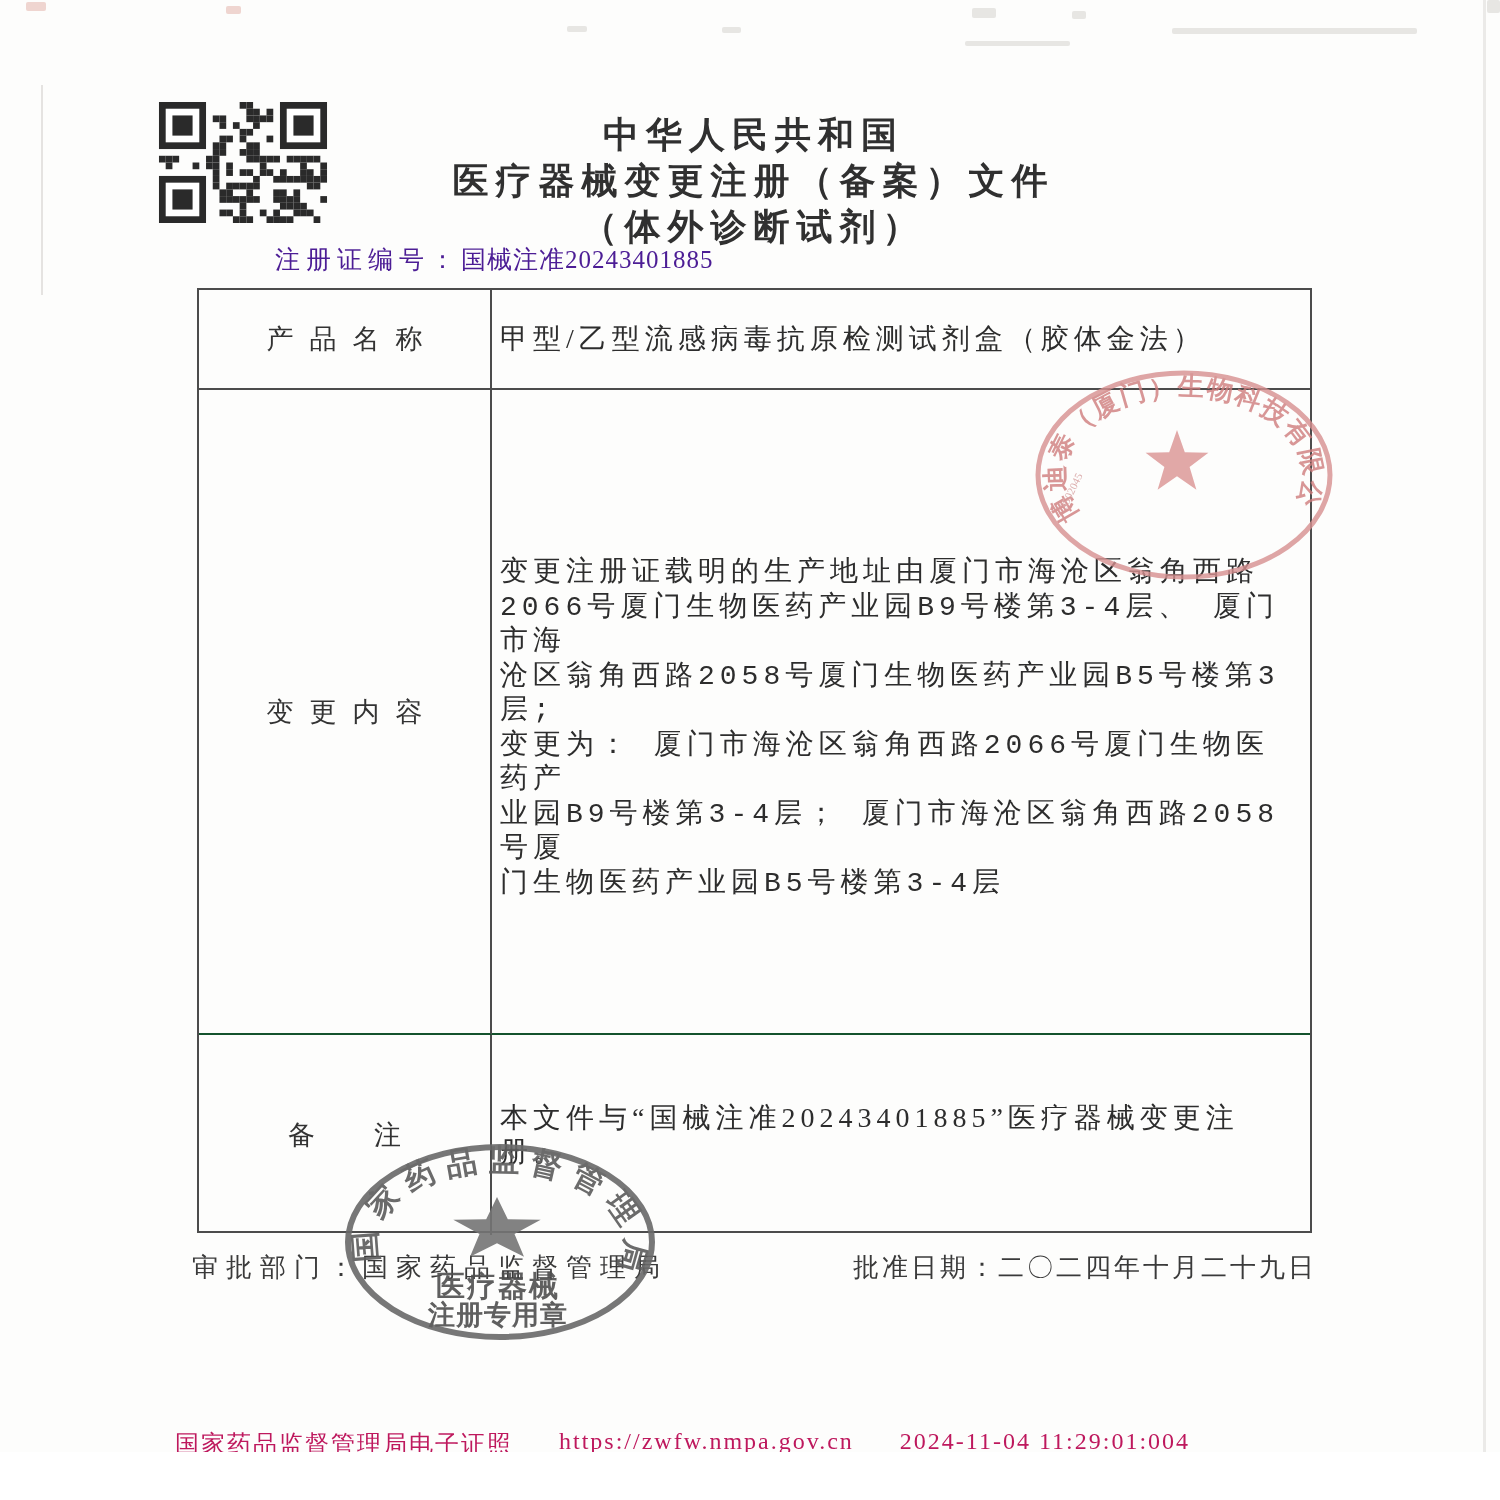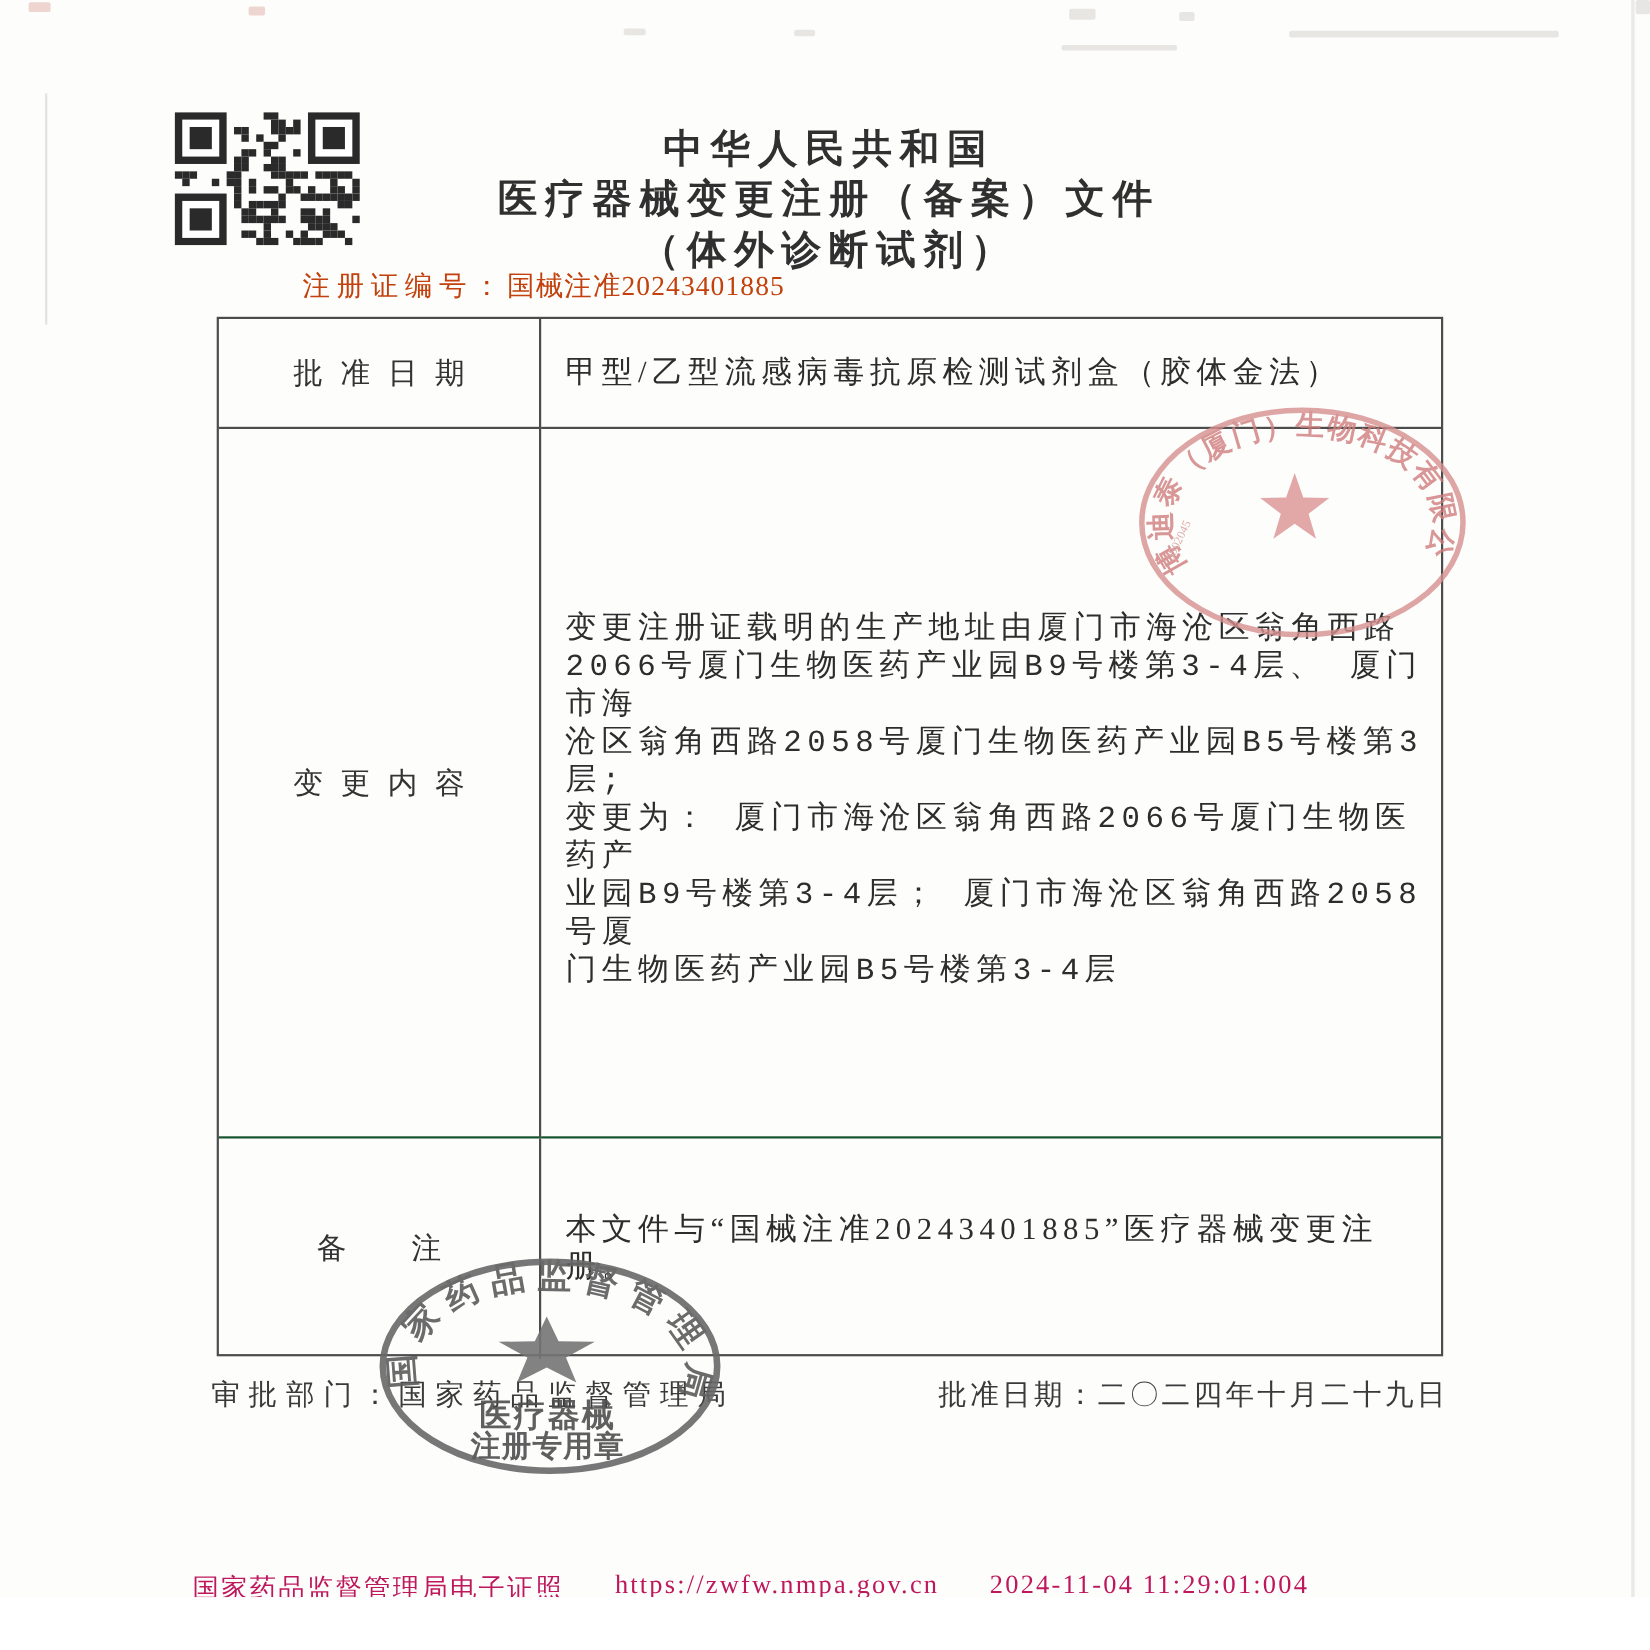--- a/index.html
+++ b/index.html
@@ -19,39 +19,39 @@
   .qr{position:absolute; left:158px; top:102px; width:170px; height:121px;}
   .qr svg{width:100%; height:100%; display:block;}
   
   .title-block{
     position:absolute; left:0; top:112px; width:1500px;
     text-align:center; font-weight:bold; font-size:36px;
     letter-spacing:7px; line-height:46px; color:#303030;
     padding-left:7px; box-sizing:border-box;
   }
   .regline{
-    position:absolute; left:275px; top:243px; font-size:25px; color:#c2410c;
+    position:absolute; left:275px; top:243px; font-size:25px; color:#4c1d95;
     white-space:nowrap;
   }
   .regline .lbl{letter-spacing:6px;}
   .regline .num{letter-spacing:1px;}
   
   .doc-table{
     position:absolute; left:197px; top:288px; width:1115px; height:945px;
     display:grid; grid-template-columns:293px 1fr; grid-template-rows:100px 645px 200px;
     border:2px solid #4c4c4c; box-sizing:border-box;
   }
   .cell{box-sizing:border-box; display:flex; align-items:center;}
   .cell.lab{
     justify-content:center; font-size:27px; letter-spacing:16px;
     padding-left:16px; color:#333; border-right:2px solid #4c4c4c;
   }
   .cell.val{
     font-size:28px; letter-spacing:5px; line-height:34.5px;
-    padding:0 10px 0 22px; color:#2d2d2d; white-space:pre-wrap;
+    padding:0 10px 0 8px; color:#2d2d2d; white-space:pre-wrap;
   }
   .r1{border-bottom:2px solid #4c4c4c;}
   .r2{border-bottom:2px solid #14532d;font-family:Liberation Mono, monospace;}
   .val.big{padding-top:34px;}
   
   .approval{position:absolute; left:0; top:1250px; width:1500px; height:34px; font-size:26px; color:#3a3a3a;padding-left:47px;}
   .appr-left{position:absolute; left:192px; letter-spacing:8px; white-space:nowrap;}
   .appr-right{position:absolute; left:853px; letter-spacing:3px; white-space:nowrap;}
   
   .efooter{
@@ -218,21 +218,21 @@
     <div>中华人民共和国</div>
     <div>医疗器械变更注册（备案）文件</div>
     <div>（体外诊断试剂）</div>
   </div>
 
   <div class="regline">
     <span class="lbl">注册证编号：</span><span class="num">国械注准20243401885</span>
   </div>
 
   <div class="doc-table">
-    <div class="cell lab r1">批准日期</div>
+    <div class="cell lab r1">产品名称</div>
     <div class="cell val r1">甲型/乙型流感病毒抗原检测试剂盒（胶体金法）</div>
     <div class="cell lab r2">变更内容</div>
     <div class="cell val r2 big">变更注册证载明的生产地址由厦门市海沧区翁角西路
 2066号厦门生物医药产业园B9号楼第3-4层、 厦门市海
 沧区翁角西路2058号厦门生物医药产业园B5号楼第3层;
 变更为： 厦门市海沧区翁角西路2066号厦门生物医药产
 业园B9号楼第3-4层； 厦门市海沧区翁角西路2058号厦
 门生物医药产业园B5号楼第3-4层</div>
     <div class="cell lab">备　注</div>
     <div class="cell val">本文件与“国械注准20243401885”医疗器械变更注册。</div>

